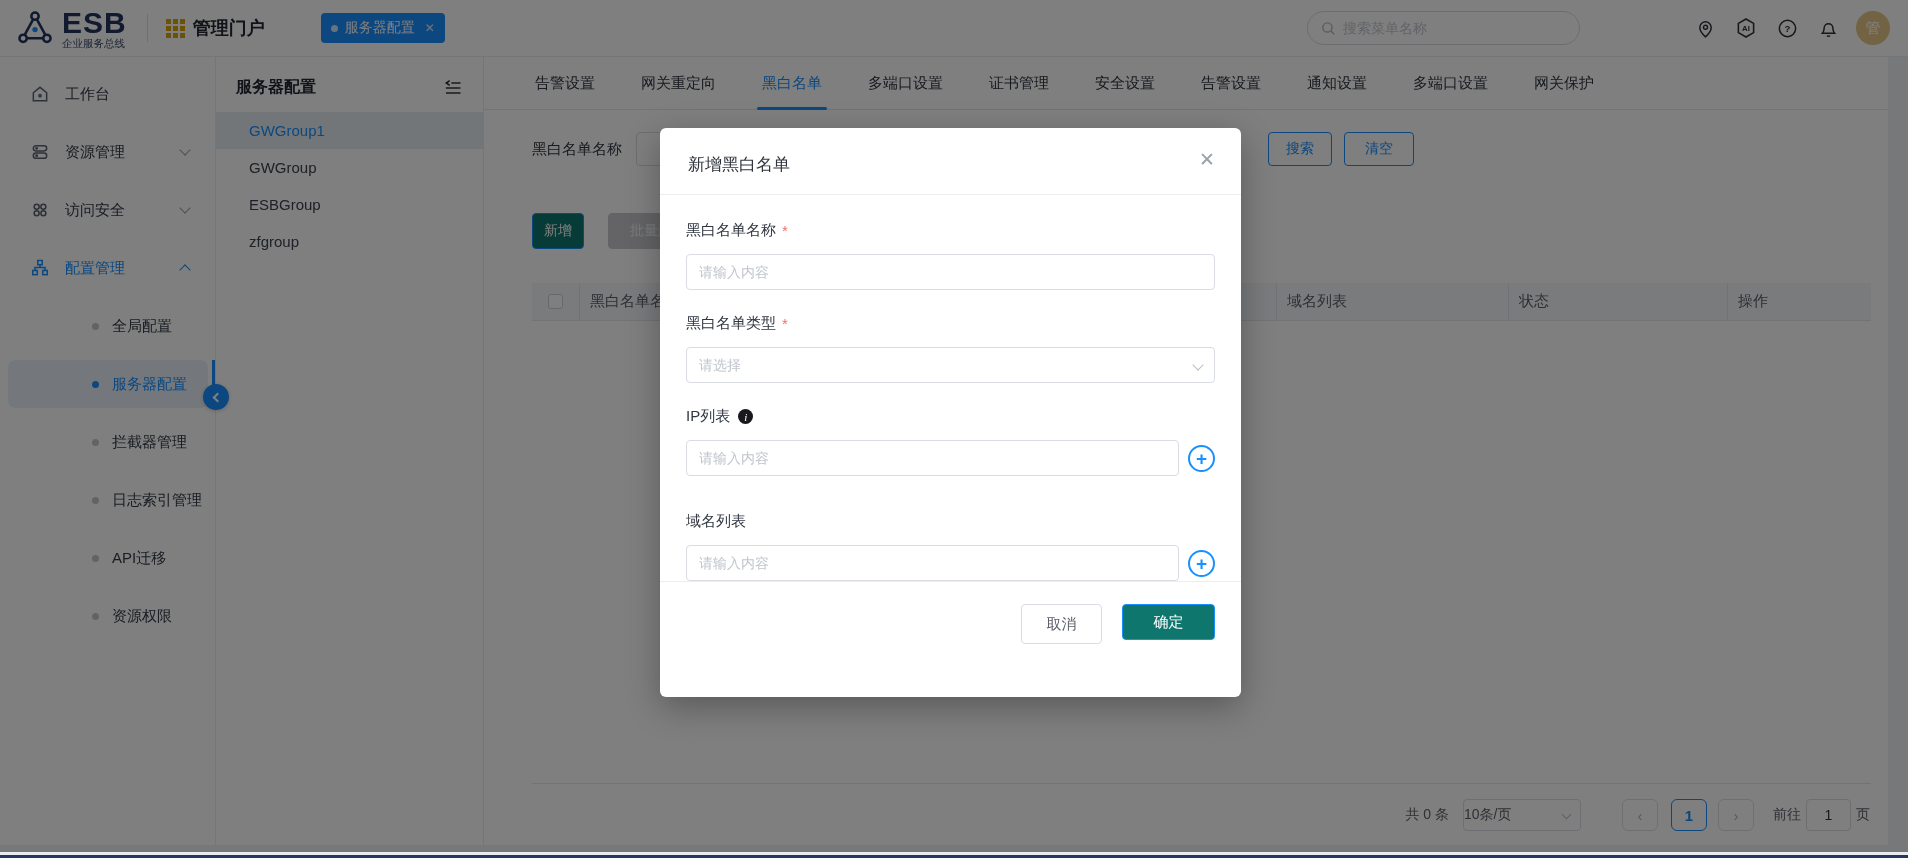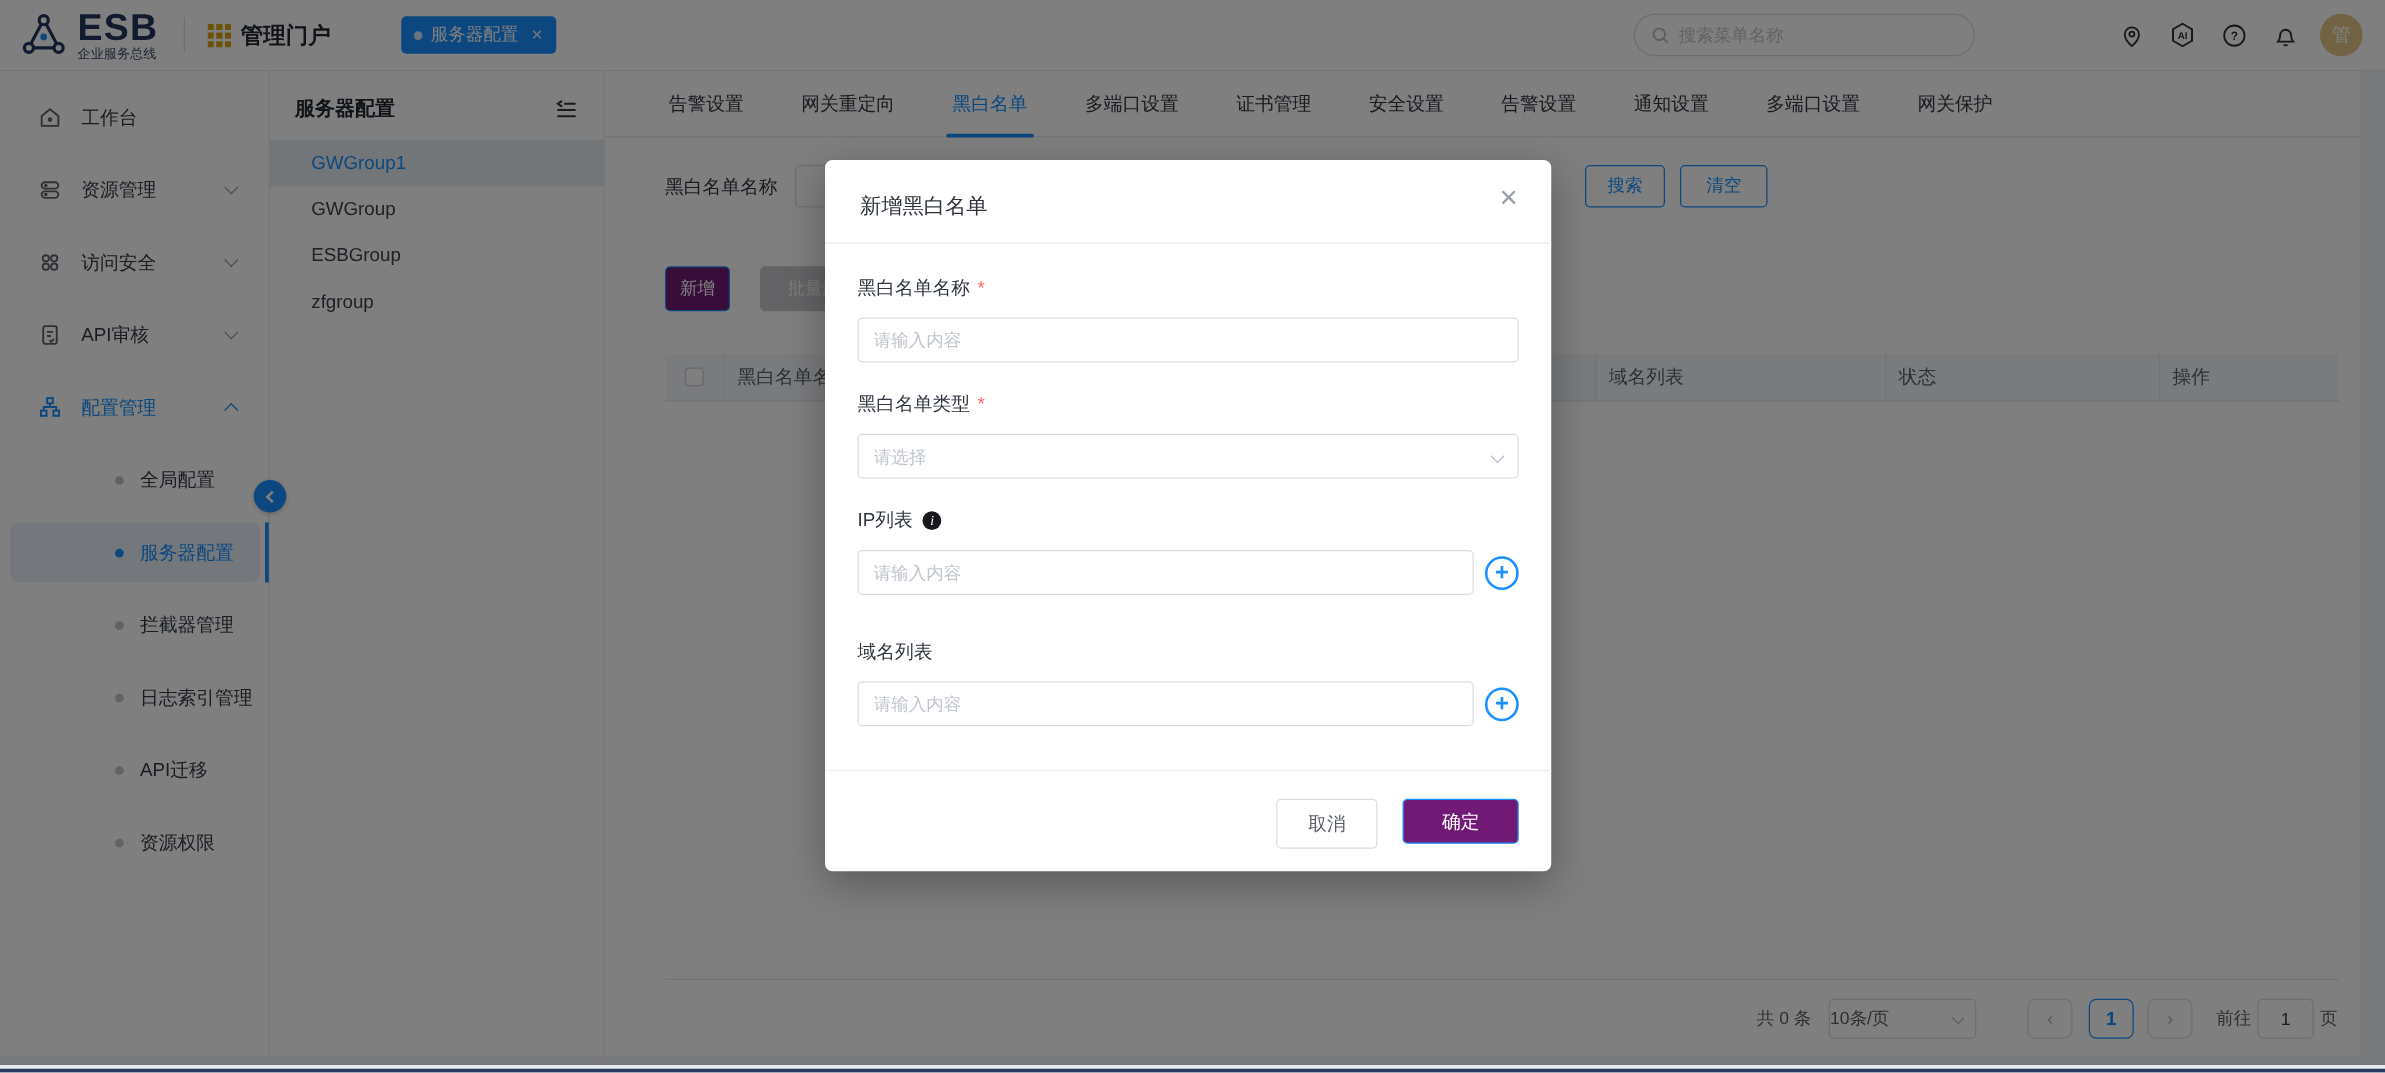--- a/index.html
+++ b/index.html
@@ -81,21 +81,21 @@
   .fselect { width:596px; height:34px; border:1px solid #d9dde3; border-radius:4px; margin-left:14px;
     position:relative; background:#fff; }
   .fselect .sc { position:absolute; right:12px; top:12px; width:8px; height:8px;
     border-right:1.5px solid #b8bec7; border-bottom:1.5px solid #b8bec7; transform:rotate(45deg); }
   .btn { height:34px; border-radius:4px; font-size:14px; font-family:inherit; cursor:pointer;
     display:inline-flex; align-items:center; justify-content:center; }
   .btn.plain { background:#fff; border:1px solid #1890ff; color:#1890ff; }
   .btn-search { width:64px; margin-left:36px; }
   .btn-clear { width:70px; margin-left:12px; }
   .trow { margin-top:47px; display:flex; }
-  .btn.primary { background:#701a75; border:1px solid #1890ff; color:#fff; height:36px; }
+  .btn.primary { background:#0f766e; border:1px solid #1890ff; color:#fff; height:36px; }
   .btn-add { width:52px; }
   .btn.disabled { background:#c8c9cc; border:1px solid #c8c9cc; color:#f2f3f5; height:36px;
     cursor:not-allowed; }
   .btn-batch { width:100px; margin-left:24px; }
 
   .tbl { margin-top:34px; width:1339px; }
   .tbl-hd { display:flex; background:#f5f7fa; height:38px; align-items:center; border-bottom:1px solid #e4e7ec; }
   .th { font-size:15px; color:#5b6068; padding-left:10px; height:100%; display:flex; align-items:center;
     border-right:1px solid #e4e7ec; }
   .th.last { border-right:0; }
@@ -143,21 +143,21 @@
   .m-select .m-input { margin-top:0; }
   .m-select .sc { position:absolute; right:13px; top:14px; width:8px; height:8px;
     border-right:1.5px solid #b8bec7; border-bottom:1.5px solid #b8bec7; transform:rotate(45deg); }
   .m-gap { height:24px; }
   .m-gap-lg { height:36px; }
   .addrow { display:flex; align-items:center; }
   .addrow .m-input { flex:1; }
   .plus { width:27px; height:27px; border:2px solid #1890ff; border-radius:50%; color:#1890ff;
     display:flex; align-items:center; justify-content:center; font-size:19px; line-height:1;
     margin-left:9px; margin-top:14px; cursor:pointer; flex:none; font-weight:bold; }
-  .m-ft { margin-top:35px; border-top:1px solid #ebedf0; padding:22px 26px 0 26px; display:flex;
+  .m-ft { border-top:1px solid #ebedf0; padding:22px 26px 0 26px; display:flex;
     justify-content:flex-end; }
   .btn-cancel { width:81px; height:40px; background:#fff; border:1px solid #d9dde3; color:#5b6068; font-size:15px; }
   .btn-ok { width:93px; height:40px; font-size:15px; margin-left:20px; }
 
   
   .strip-light { height:3px; background:#e9ebee; }
   .strip-navy { height:3px; background:#26395c; }
 
   svg { display:block; }
 </style>
@@ -271,31 +271,20 @@
           <svg width="20" height="20" viewBox="0 0 24 24" fill="none" stroke="currentColor" stroke-width="1.8">
             <circle cx="8" cy="8" r="3"></circle>
               <circle cx="16" cy="8" r="3"></circle>
               <circle cx="8" cy="16" r="3"></circle>
               <circle cx="16" cy="16" r="3"></circle>
           </svg>
         </span>
         <span class="lb">访问安全</span>
         <span class="chev"></span>
       </div>
-      <div class="sb-item">
-        <span class="ic">
-          <svg width="20" height="20" viewBox="0 0 24 24" fill="none" stroke="currentColor" stroke-width="1.8">
-            <rect x="5.5" y="3.5" width="13" height="17" rx="2"></rect>
-              <path d="M9 9 H15 M9 13 H13"></path>
-              <path d="M11.5 17 l1.6 1.6 L16 15.6"></path>
-          </svg>
-        </span>
-        <span class="lb">API审核</span>
-        <span class="chev"></span>
-      </div>
       <div class="sb-item active-parent">
         <span class="ic">
           <svg width="20" height="20" viewBox="0 0 24 24" fill="none" stroke="currentColor" stroke-width="1.8">
             <rect x="9.3" y="3" width="5.4" height="5"></rect>
               <path d="M12 8 V11.5 M6 15 V11.5 H18 V15"></path>
             <rect x="3.3" y="15" width="5.4" height="5"></rect>
               <rect x="15.3" y="15" width="5.4" height="5"></rect>
           </svg>
         </span>
         <span class="lb">配置管理</span>

